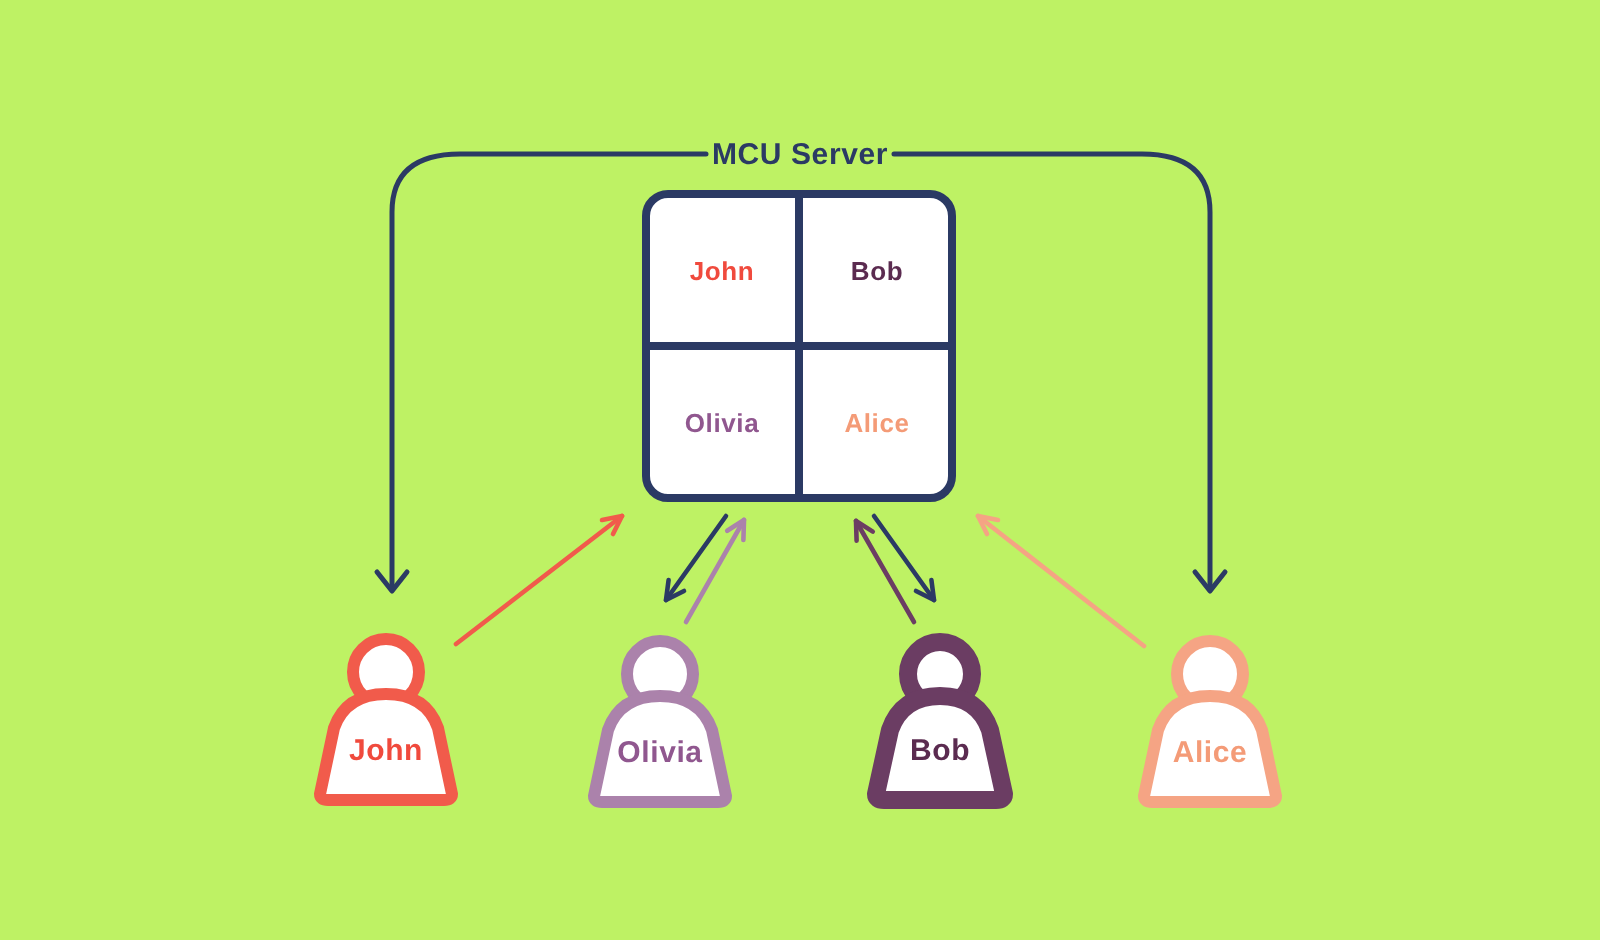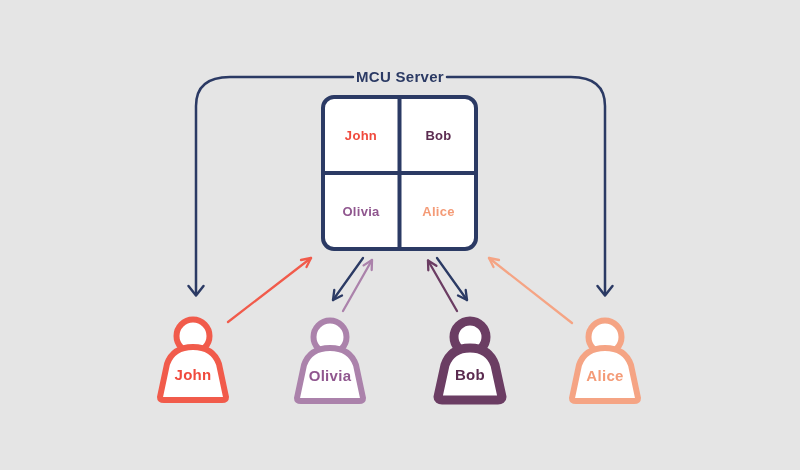--- a/index.html
+++ b/index.html
@@ -1,20 +1,20 @@
 <!DOCTYPE html>
 <html><head>
 <meta charset="utf-8">
 <style>
   html, body { margin: 0; padding: 0; background: #ffffff; }
   #canvas {
     position: relative;
     width: 800px;
     height: 470px;
-    background: #e5e5e5;
+    background: #bef264;
     overflow: hidden;
     font-family: "Liberation Sans", sans-serif;
   }
   svg { position: absolute; top: 0; left: 0; }
   .lbl {
     font-family: "Liberation Sans", sans-serif;
     font-weight: bold;
     text-anchor: middle;
     letter-spacing: 0.3px;
   }

